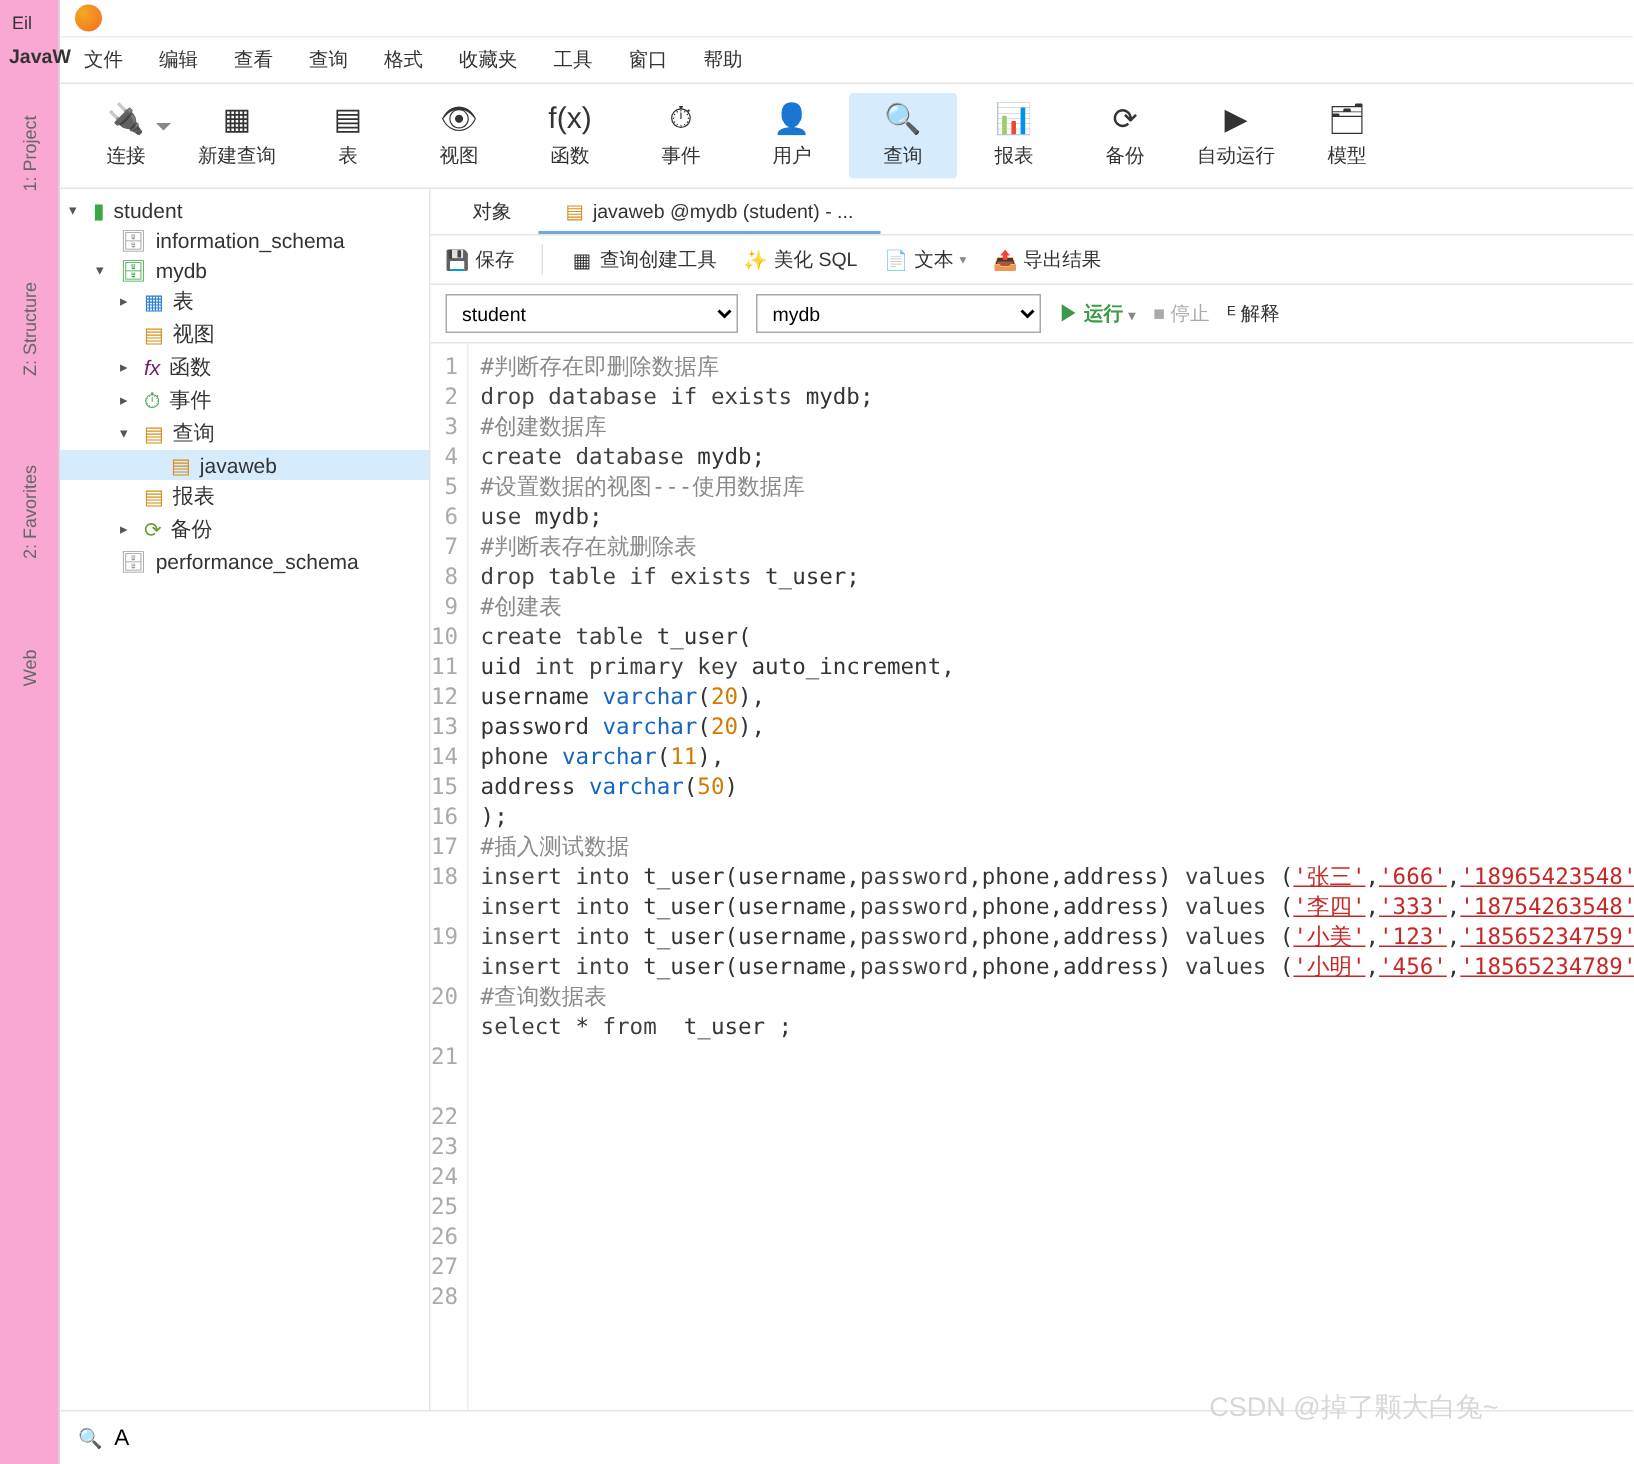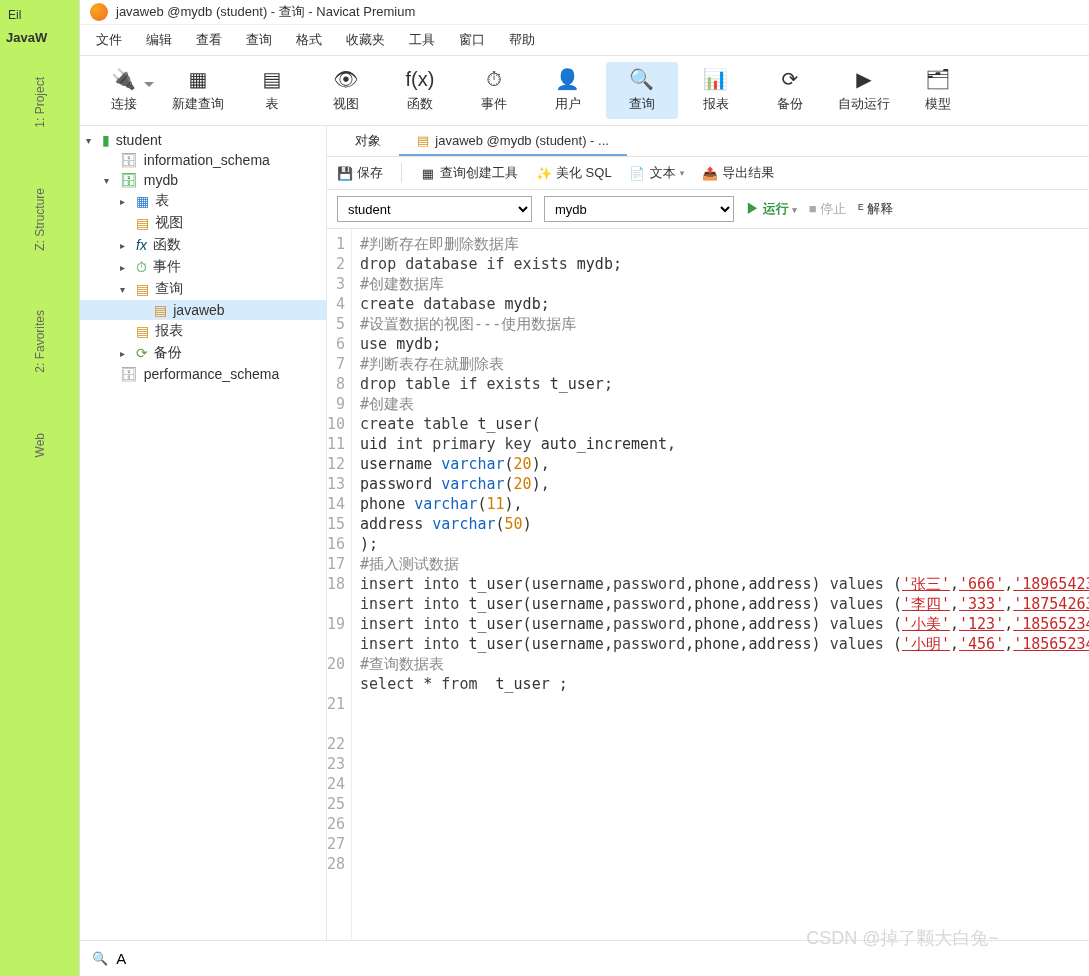--- a/index.html
+++ b/index.html
@@ -1,18 +1,18 @@
 <!DOCTYPE html>
 <html><head>
 <meta charset="utf-8">
 <style>
 * { box-sizing: border-box; margin: 0; padding: 0; }
 html, body { height: 100%; font-family: "Microsoft YaHei", sans-serif; font-size: 13px; color: #333; background: #fff; overflow: hidden; }
 .app { display: flex; height: 100%; }
-.left-strip { width: 80px; background: #bef264; border-right: 1px solid #ddd; display: flex; flex-direction: column; padding-top: 4px; }
+.left-strip { width: 40px; background: #f9a8d4; border-right: 1px solid #ddd; display: flex; flex-direction: column; padding-top: 4px; }
 .left-strip .eil { padding: 4px 8px; font-size: 12px; }
 .left-strip .jw { font-weight: bold; padding: 4px 6px; font-size: 13px; }
 .vert-tabs { display: flex; flex-direction: column; align-items: center; gap: 60px; margin-top: 28px; font-size: 12px; color: #666; }
 .vert-tab { writing-mode: vertical-rl; transform: rotate(180deg); cursor: pointer; white-space: nowrap; }
 .main { flex: 1; display: flex; flex-direction: column; min-width: 0; }
 .titlebar { display: flex; align-items: center; gap: 8px; padding: 3px 10px; border-bottom: 1px solid #eee; }
 .titlebar .tico { width: 18px; height: 18px; background: radial-gradient(circle at 30% 30%, #f6a821, #f26d21); border-radius: 50%; }
 .menubar { display: flex; gap: 24px; padding: 6px 16px; border-bottom: 1px solid #e5e5e5; }
 .menubar span { cursor: pointer; }
 .toolbar { display: flex; gap: 2px; padding: 6px 8px; border-bottom: 1px solid #e5e5e5; }
@@ -26,21 +26,21 @@
 .tree .node.selected { background: #d6ecfc; }
 .tree .arrow { width: 10px; font-size: 10px; color: #555; display: inline-block; }
 .tree .lvl0 { padding-left: 6px; }
 .tree .lvl1 { padding-left: 24px; }
 .tree .lvl2 { padding-left: 40px; }
 .tree .lvl3 { padding-left: 58px; }
 .ic-db { color: #39a744; }
 .ic-db-grey { color: #999; }
 .ic-tbl { color: #2d7fd1; }
 .ic-v { color: #d89020; }
-.ic-fx { color: #0c4a6e; font-style: italic; }
+.ic-fx { color: #701a75; font-style: italic; }
 .ic-ev { color: #3b9a45; }
 .ic-q, .ic-r { color: #d89020; }
 .ic-bk { color: #6a9e3b; }
 .editor-area { flex: 1; display: flex; flex-direction: column; min-width: 0; }
 .edtabs { display: flex; border-bottom: 1px solid #e5e5e5; padding-left: 10px; }
 .edtab { padding: 6px 18px; cursor: pointer; display: flex; align-items: center; gap: 6px; font-size: 13px; }
 .edsubbar { display: flex; align-items: center; gap: 18px; padding: 6px 10px; border-bottom: 1px solid #e5e5e5; font-size: 13px; }
 .edsubbar .sbtn { display: flex; align-items: center; gap: 4px; cursor: pointer; }
 .edsubbar .sbtn .sic { width: 16px; height: 16px; display: inline-flex; align-items: center; justify-content: center; font-size: 13px; }
 .edconnrow { display: flex; align-items: center; gap: 12px; padding: 6px 10px; border-bottom: 1px solid #e5e5e5; }
@@ -73,21 +73,20 @@
       <div class="vert-tab">1: Project</div>
       <div class="vert-tab">Z: Structure</div>
       <div class="vert-tab">2: Favorites</div>
       <div class="vert-tab">Web</div>
     </div>
   </div>
 
   <div class="main">
     <div class="titlebar">
       <span class="tico"></span>
-      <span>javaweb @mydb (student) - 查询 - Navicat Premium</span>
     </div>
 
     <div class="menubar">
       <span>文件</span>
       <span>编辑</span>
       <span>查看</span>
       <span>查询</span>
       <span>格式</span>
       <span>收藏夹</span>
       <span>工具</span>

